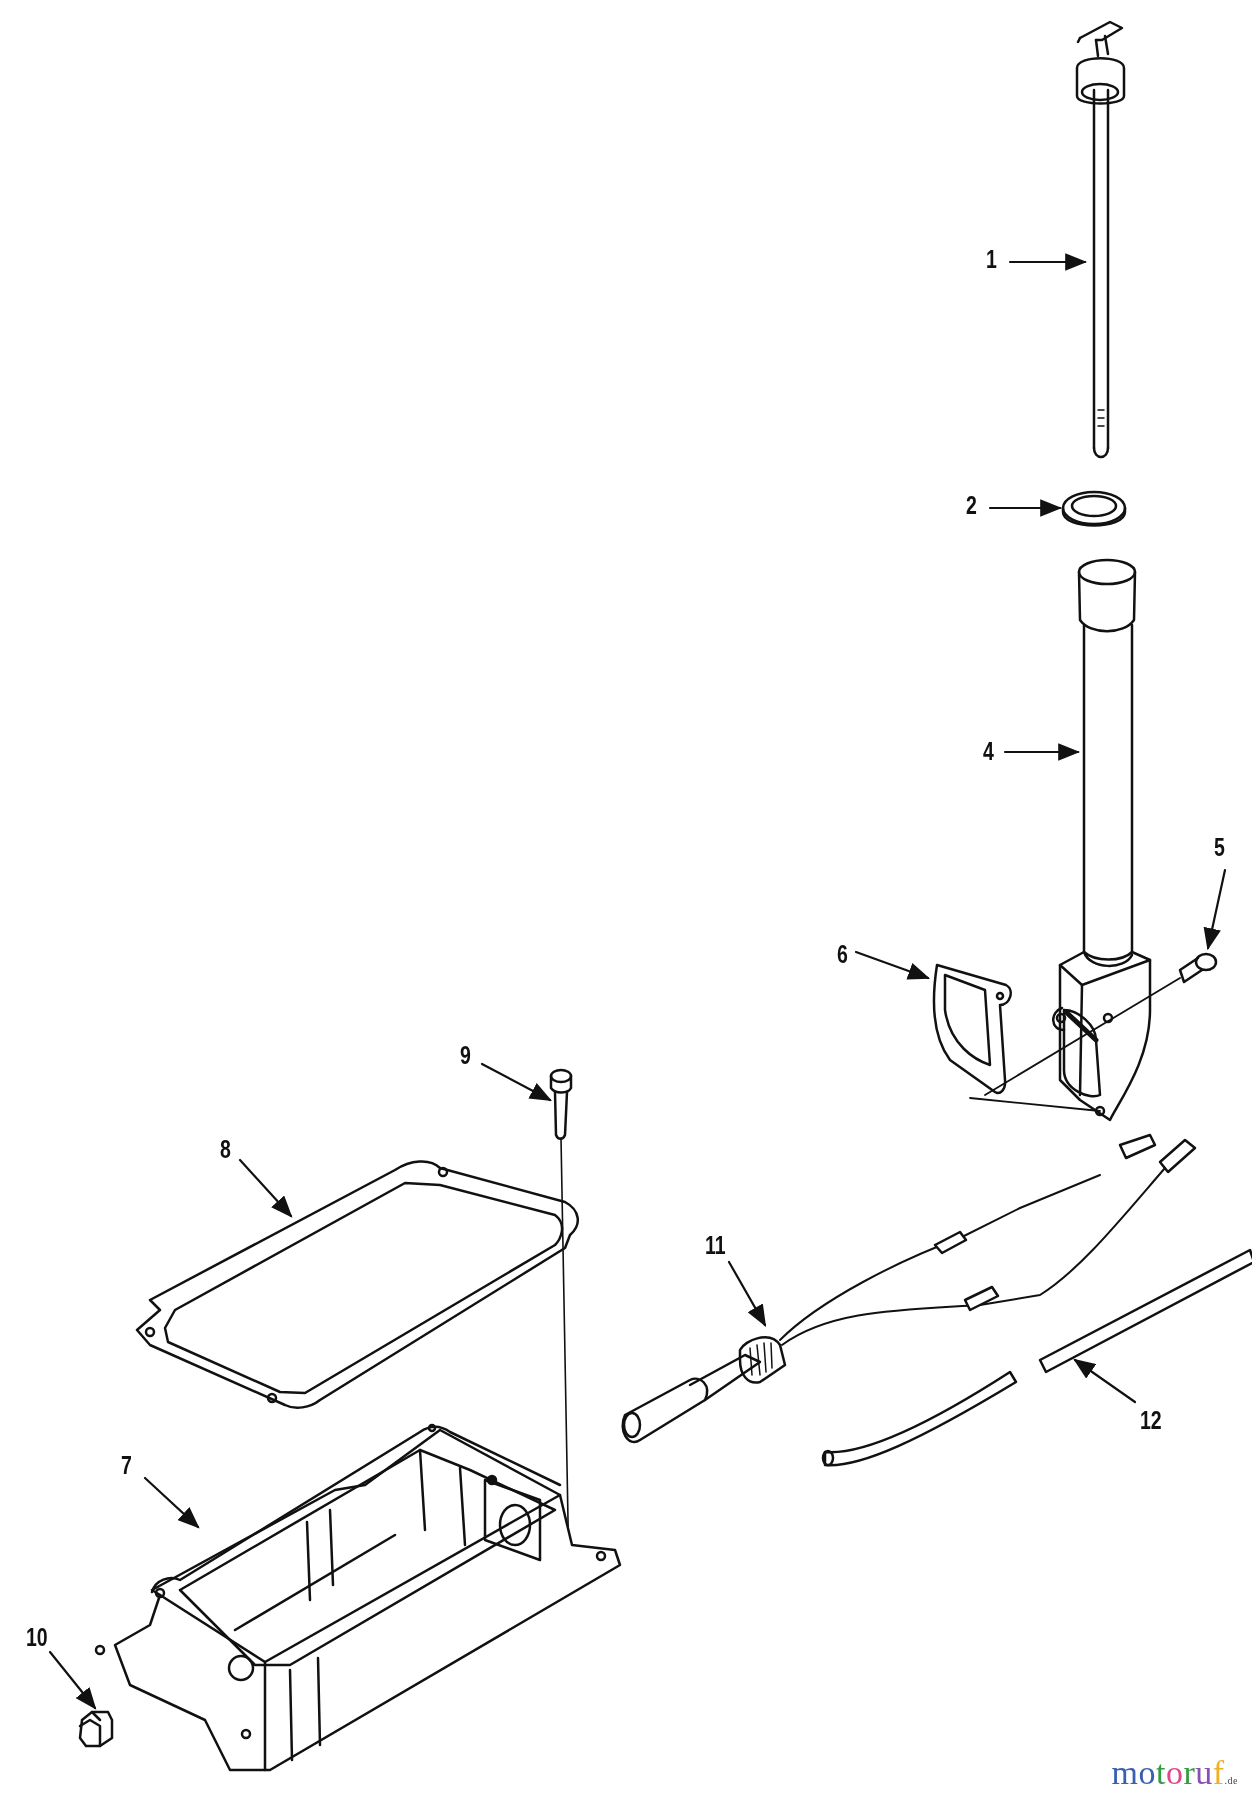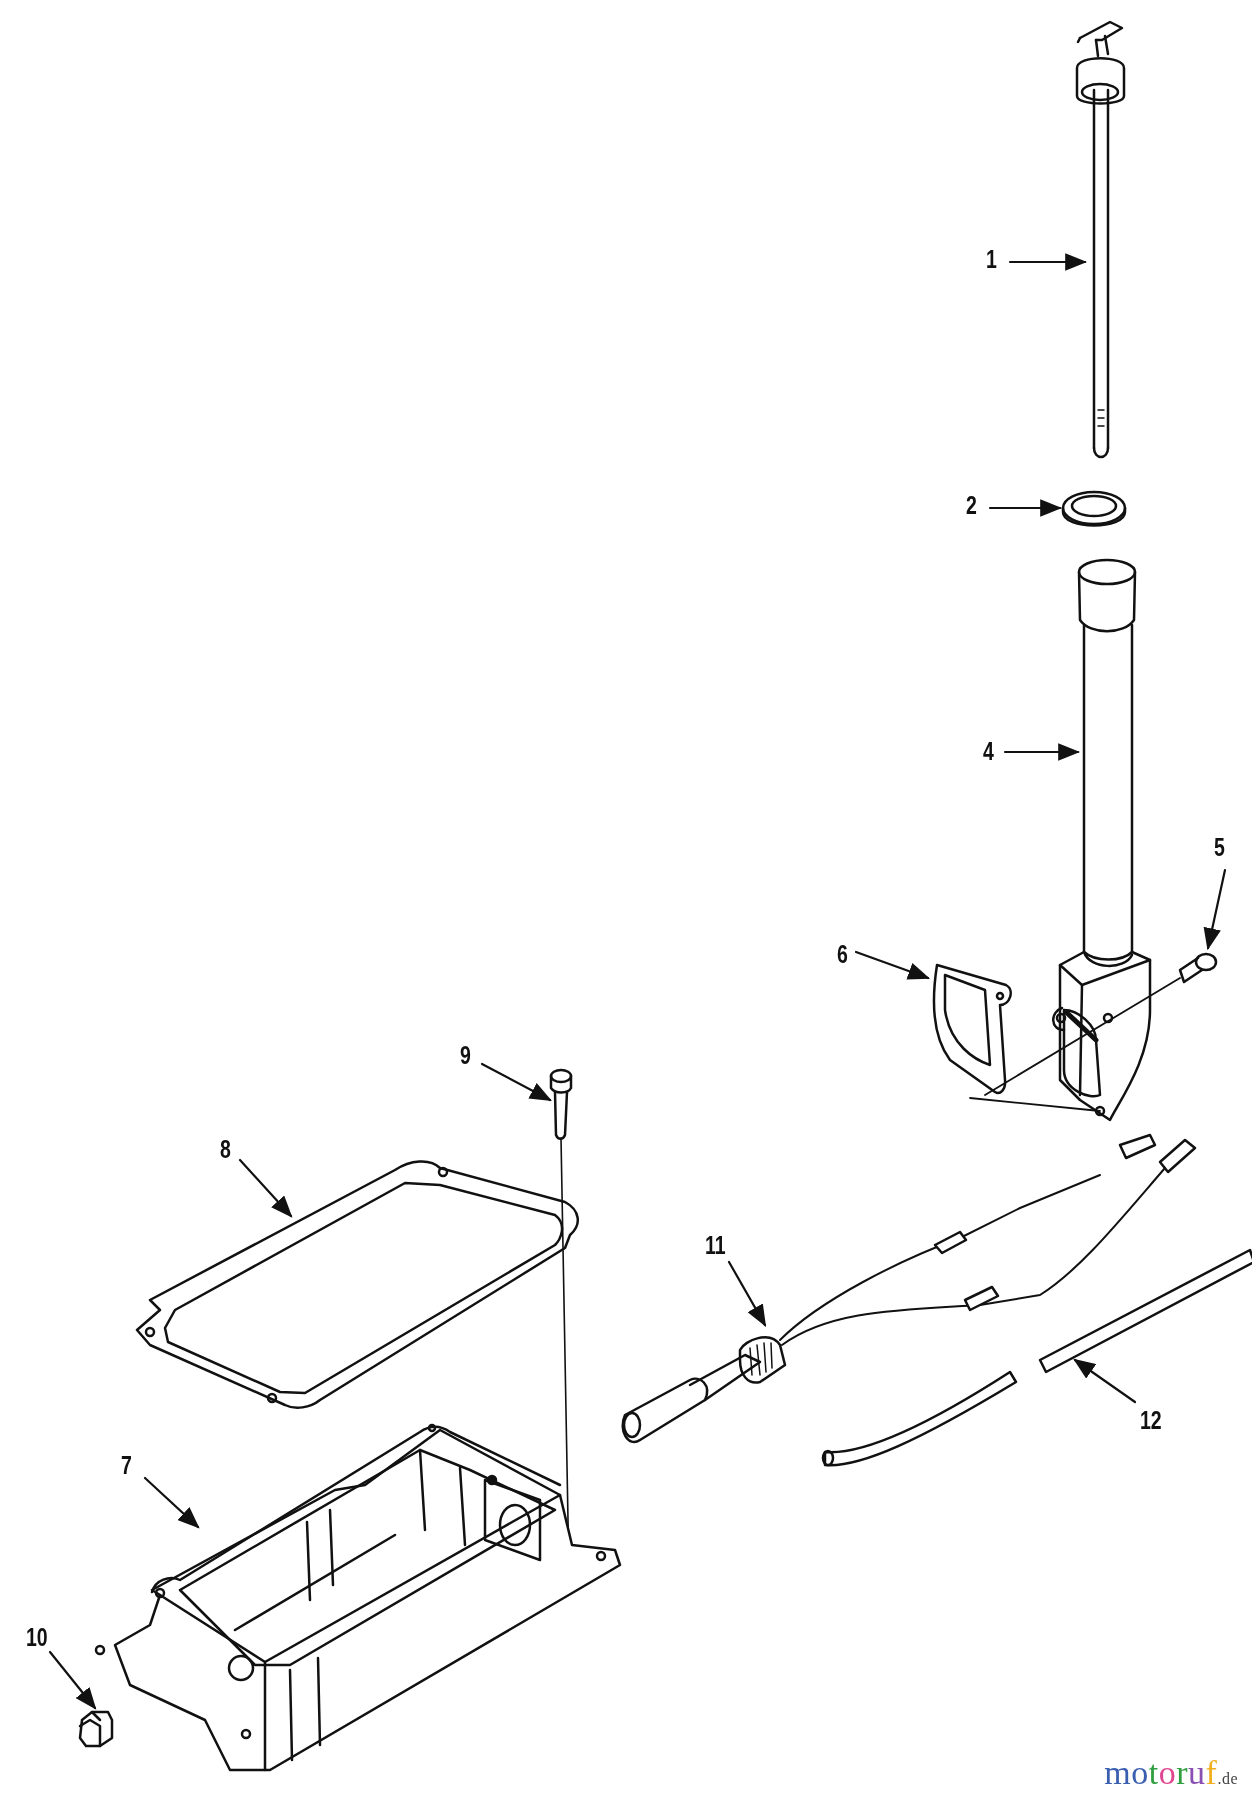--- a/index.html
+++ b/index.html
@@ -5,21 +5,21 @@
   html, body { margin: 0; padding: 0; background: #ffffff; }
   body { width: 1252px; height: 1800px; position: relative; overflow: hidden;
          font-family: "Liberation Sans", sans-serif; }
   #diagram { position: absolute; left: 0; top: 0; }
   .callout { position: absolute; font-family: "Liberation Sans Narrow", "Liberation Sans", sans-serif;
              font-weight: bold; font-size: 26px; color: #111; transform: scaleX(0.75); transform-origin: left top;
              line-height: 1; }
   .watermark { position: absolute; right: 14px; bottom: 8px; font-family: "Liberation Serif", serif;
                font-size: 34px; letter-spacing: 0.5px; }
   .watermark span { display: inline-block; }
-  .wm-tld { font-size: 16px; color: #444; }
+  .wm-tld { font-size: 10px; color: #444; }
 </style>
 </head>
 <body>
 
 <svg id="diagram" width="1252" height="1800" viewBox="0 0 1252 1800" xmlns="http://www.w3.org/2000/svg">
   <defs>
     <marker id="ah" markerWidth="10" markerHeight="8" refX="9" refY="4" orient="auto">
       <path d="M0,0 L10,4 L0,8 Z" fill="#111"></path>
     </marker>
   </defs>

